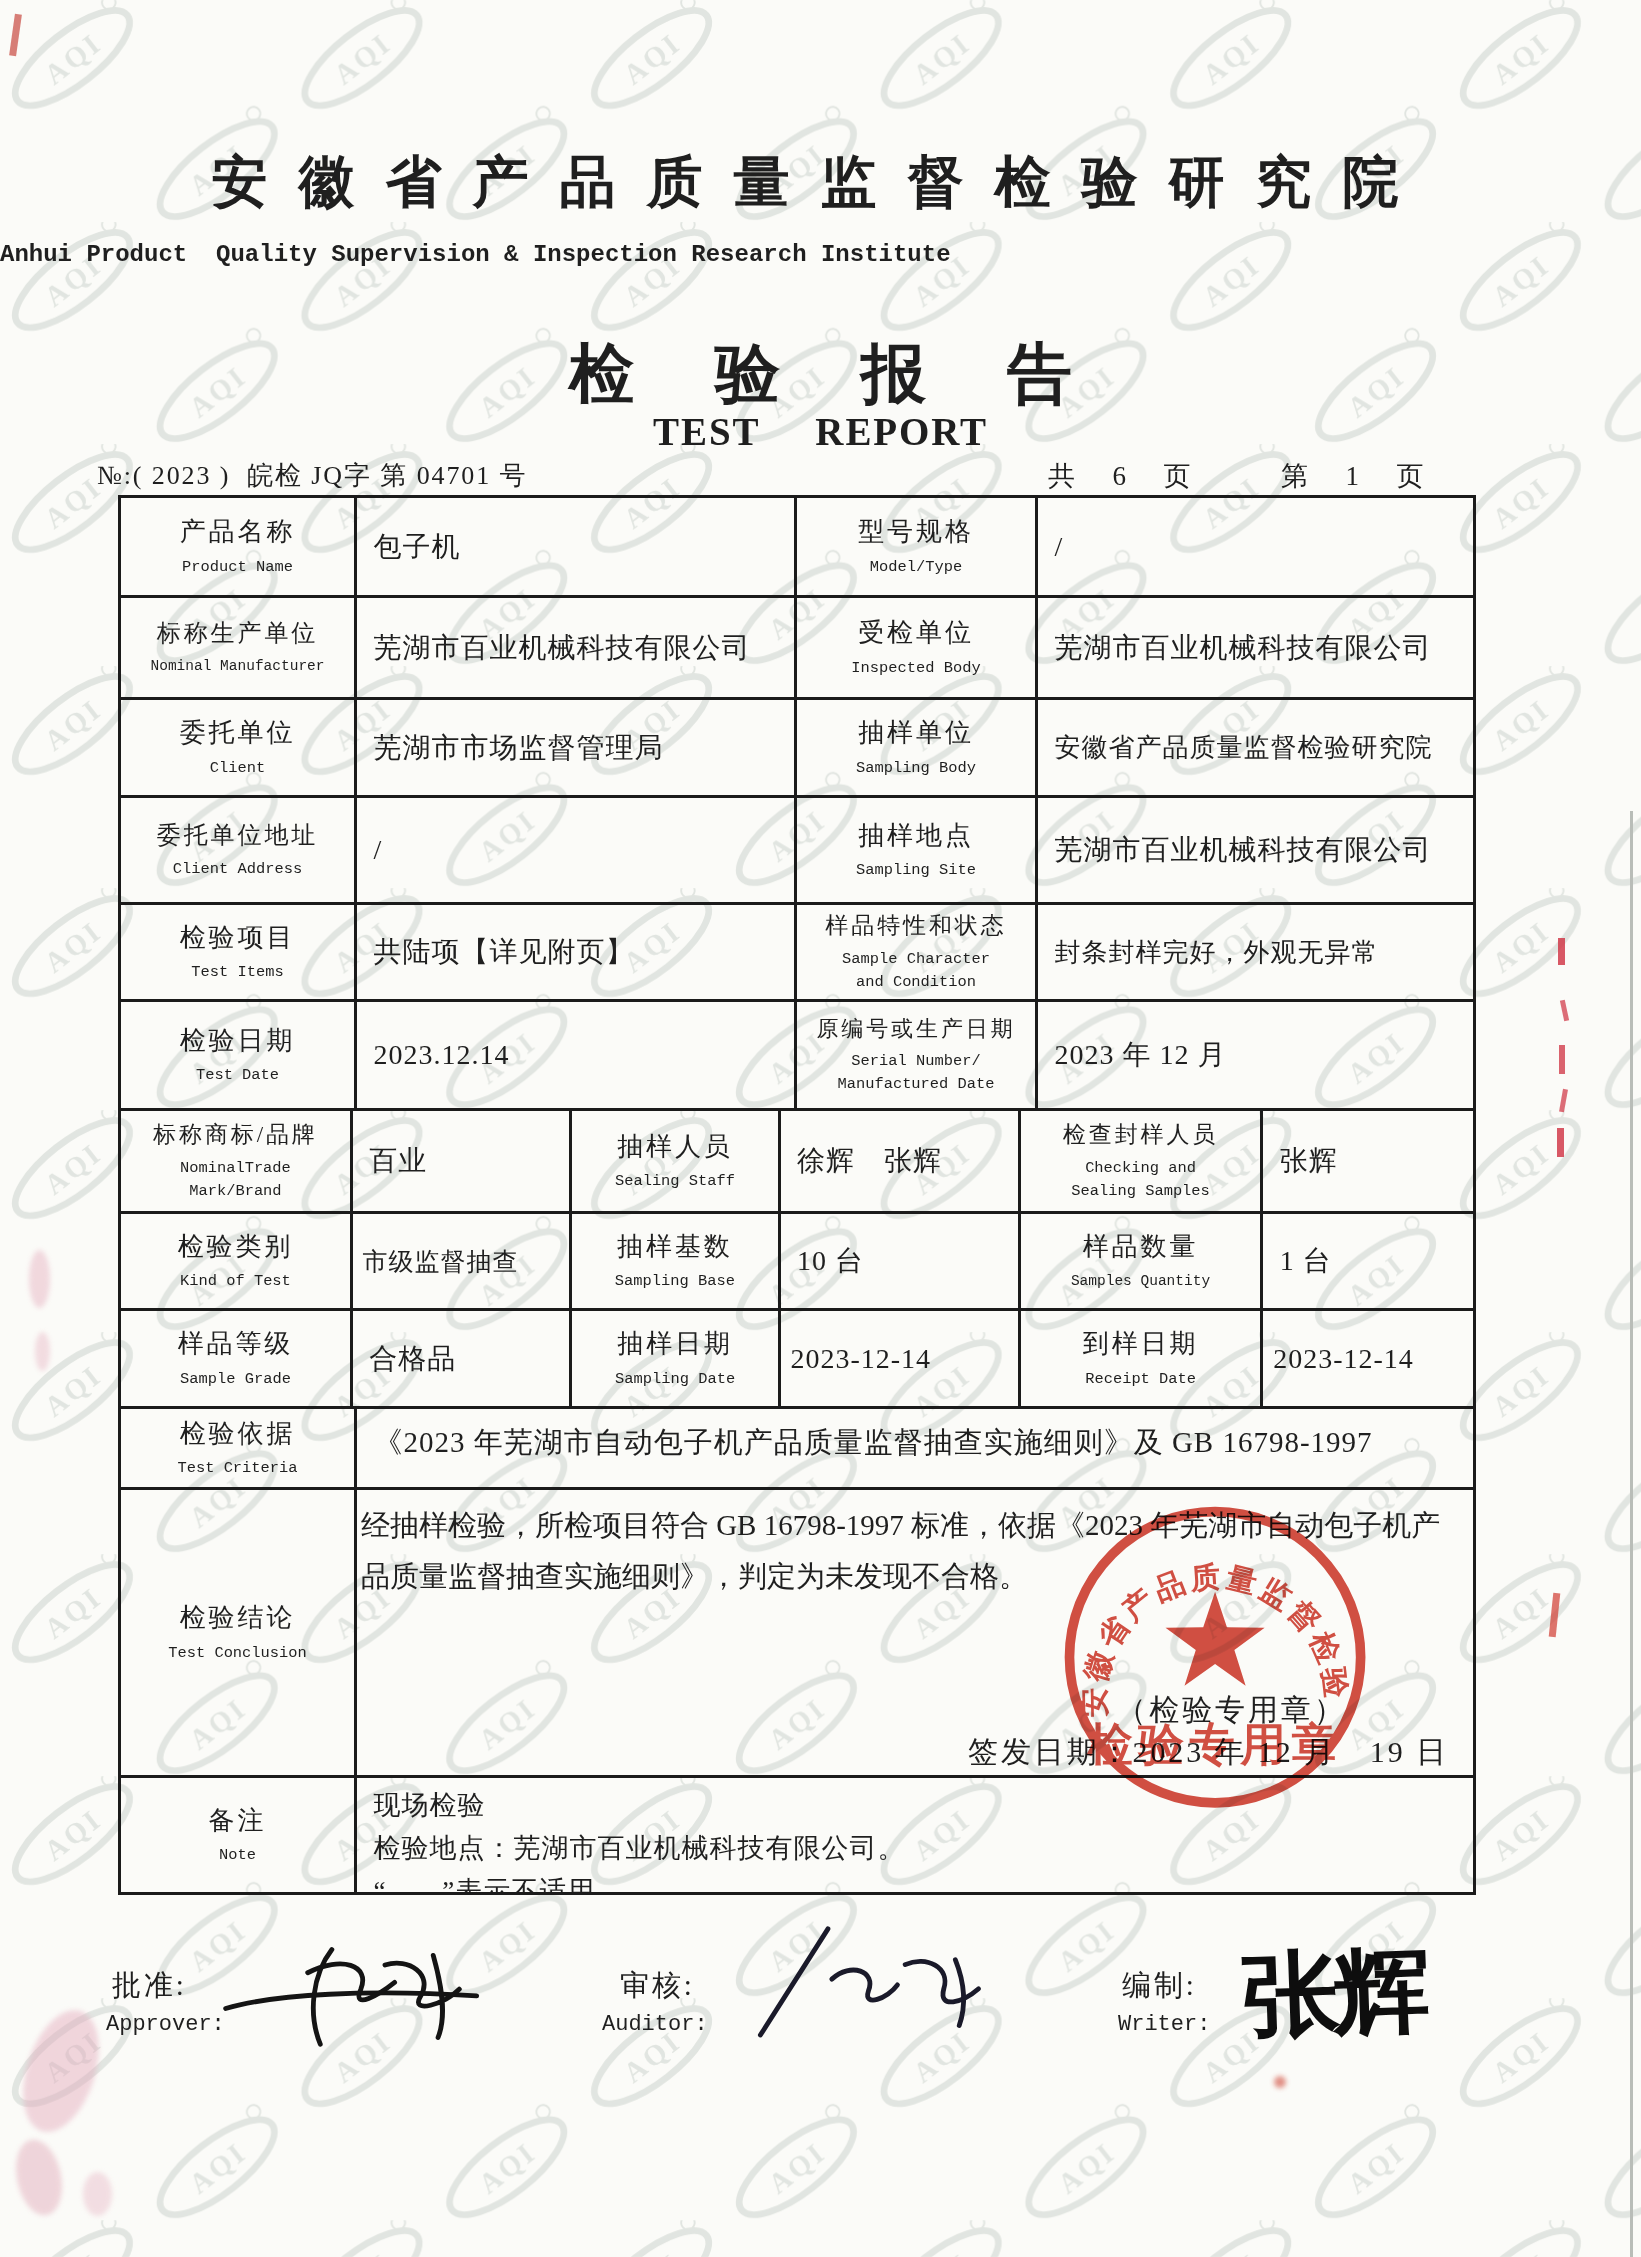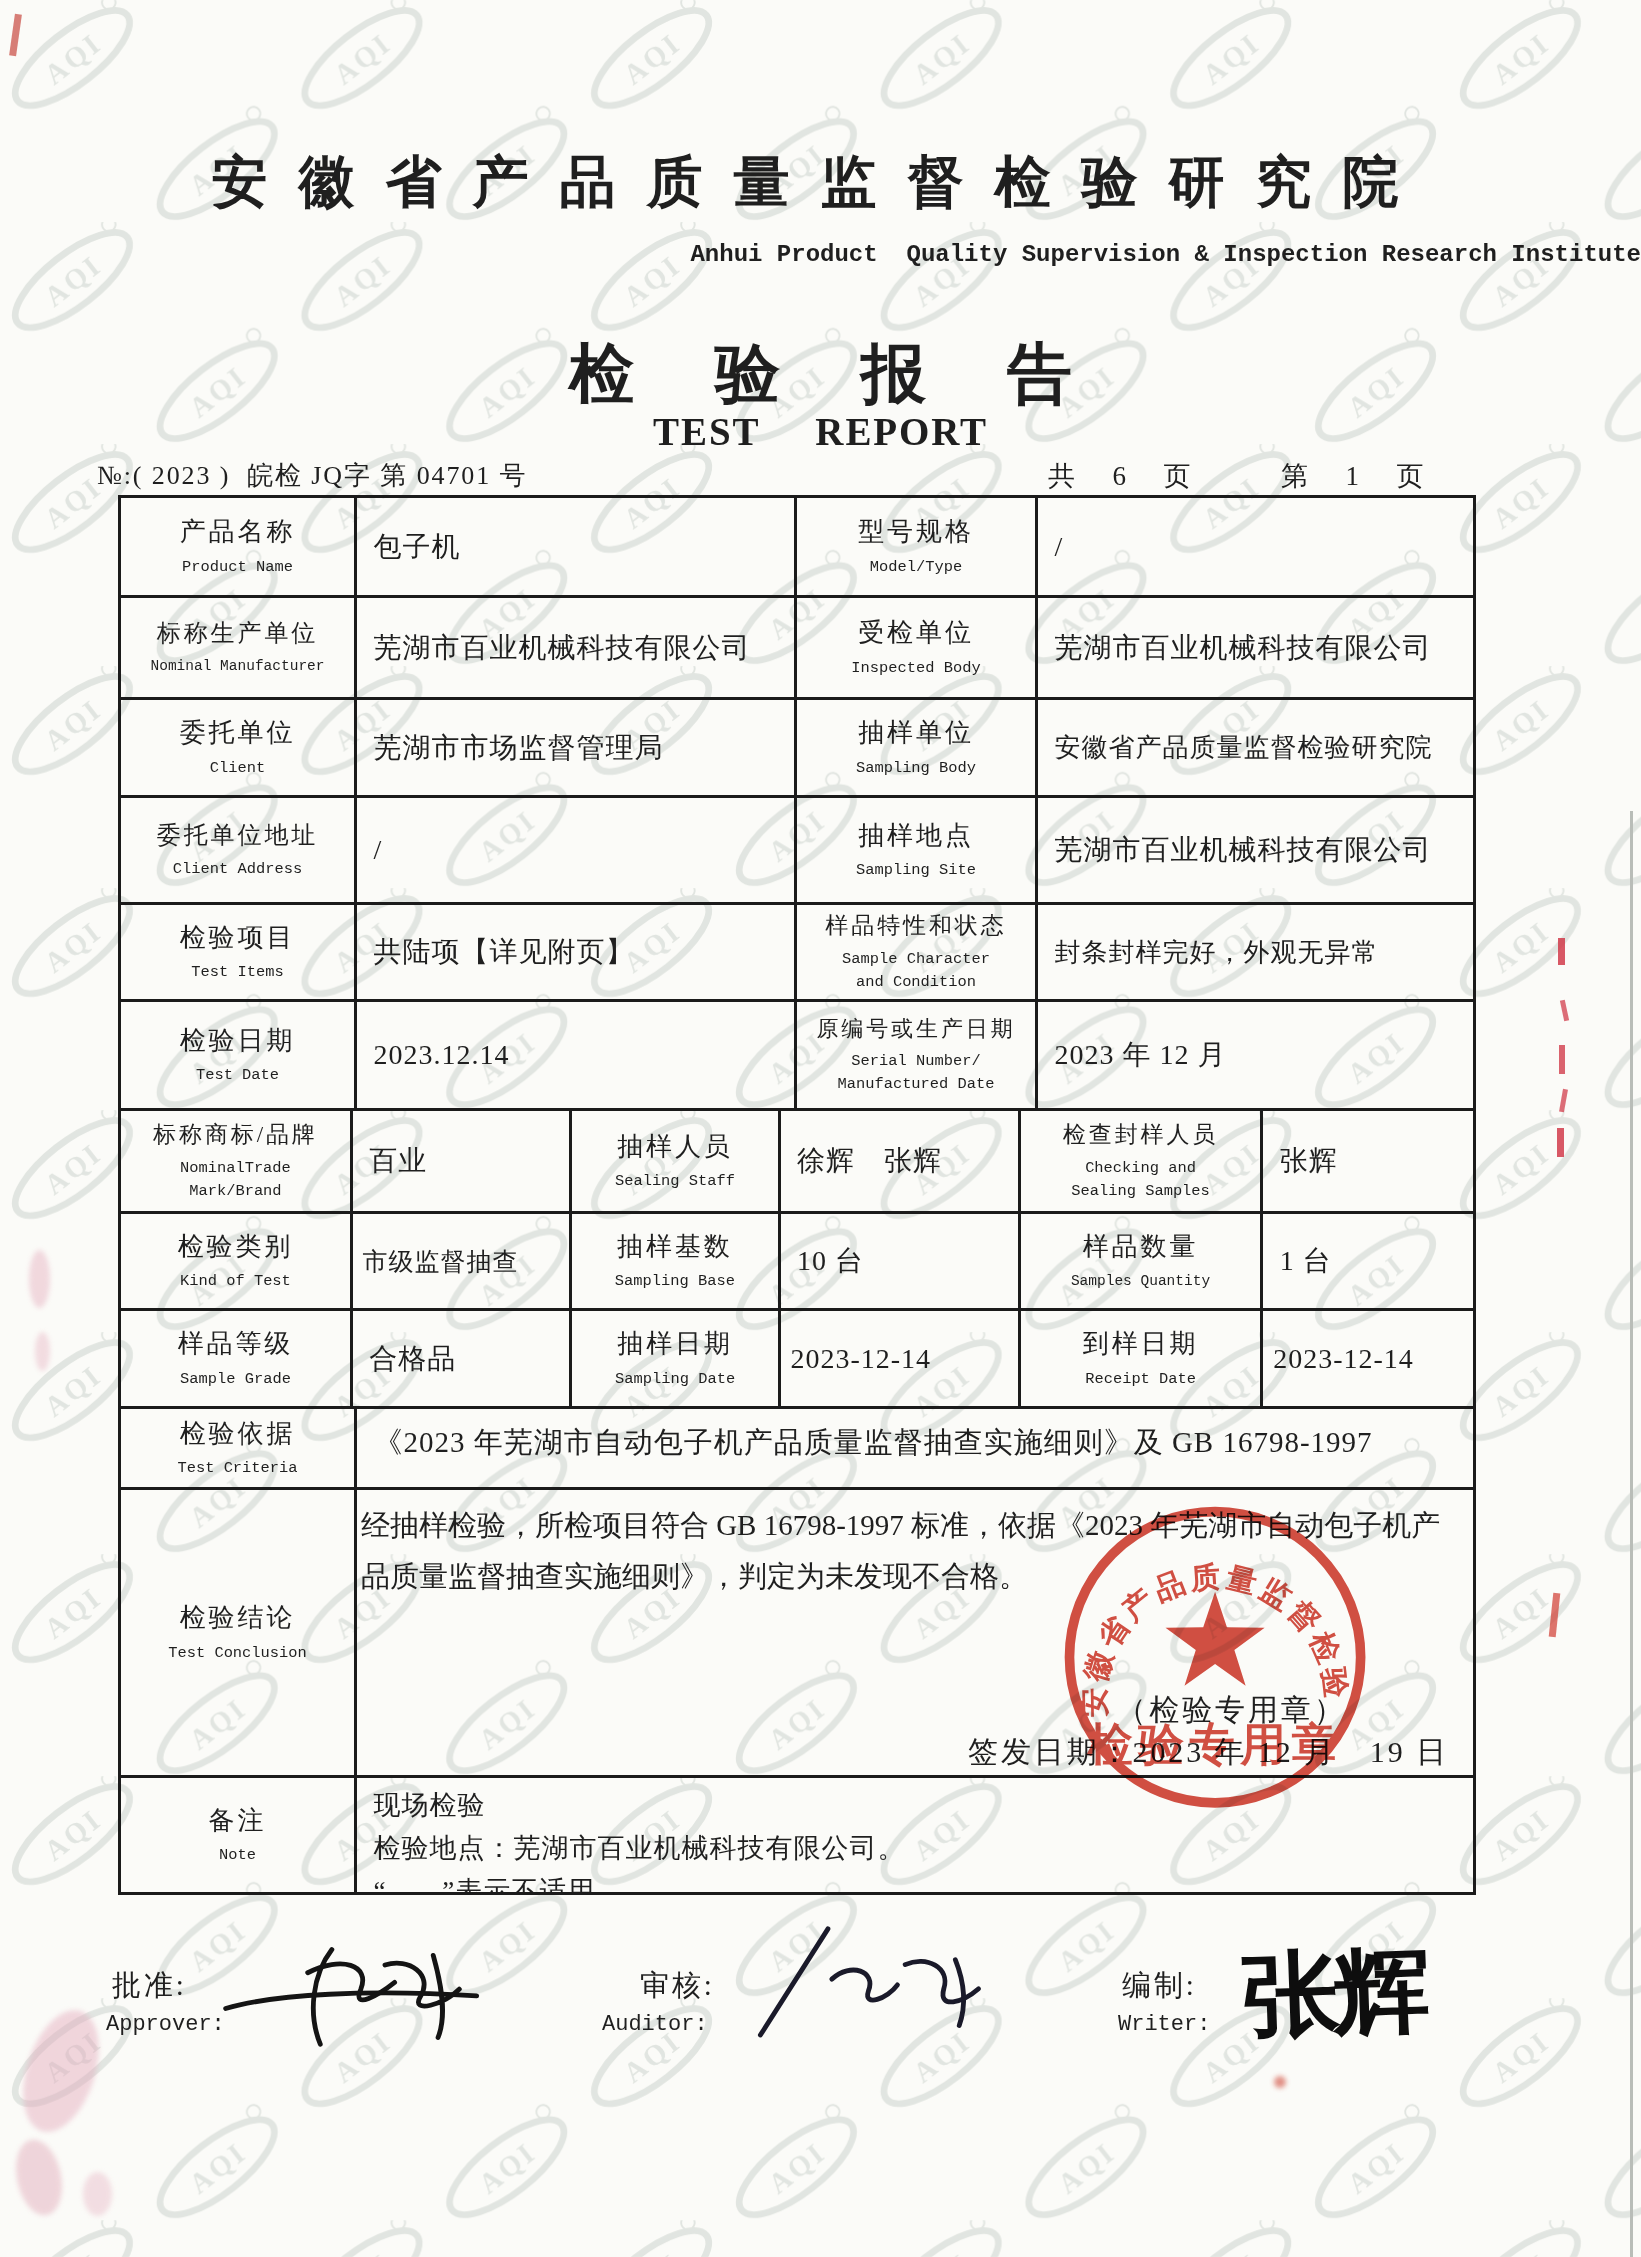--- a/index.html
+++ b/index.html
@@ -3,21 +3,21 @@
 <meta charset="utf-8">
 <style>
   html,body{margin:0;padding:0;background:#e9e9e6;}
   .page{position:relative;width:1641px;height:2257px;background:#fbfbf8;overflow:hidden;
         font-family:"Liberation Serif","DejaVu Serif",serif;color:#1f1f1f;}
   .abs{position:absolute;}
   .pre{white-space:pre;}
   
   .inst-title{left:0;top:145px;width:1641px;text-align:center;font-size:56px;font-weight:bold;
               letter-spacing:31px;}
-  .inst-sub{left:0;top:241px;width:1641px;text-align:right;font-size:24px;font-weight:bold;
+  .inst-sub{left:0;top:241px;width:1641px;text-align:left;font-size:24px;font-weight:bold;
             font-family:"Liberation Mono","DejaVu Sans Mono",monospace;letter-spacing:0px;}
   .rep-title{left:0;top:330px;width:1641px;text-align:center;font-size:65px;font-weight:bold;
              letter-spacing:81px;text-indent:81px;}
   .rep-sub{left:0;top:409px;width:1641px;text-align:center;font-size:39px;font-weight:bold;
            letter-spacing:1.9px;word-spacing:44px;font-family:"Liberation Serif",serif;}
   .no-line{left:97px;top:458px;font-size:26px;letter-spacing:1.9px;}
   .pag{left:1048px;top:458px;font-size:27px;display:flex;gap:75px;}
   .pag span{letter-spacing:15.4px;}
   
   .rtable{left:94px;top:495px;width:1358px;border:3.9px solid #1b1b1b;box-sizing:border-box;
@@ -277,21 +277,21 @@
   <div class="abs sig-zh" style="left:112px;top:1966px">批准:</div>
   <div class="abs sig-en" style="left:106px;top:2012px">Approver:</div>
   <svg class="abs" style="left:216px;top:1936px" width="280" height="116" viewBox="0 0 290 120">
     <g fill="none" stroke="#141414" stroke-width="5" stroke-linecap="round">
       <path d="M10,75 C60,60 160,55 270,62"></path>
       <path d="M120,14 C100,40 95,80 108,112 M95,38 C130,20 160,30 150,55 C140,78 170,60 185,48"></path>
       <path d="M175,30 C200,22 225,40 212,62 C200,82 238,70 252,55 M225,20 C232,45 240,80 230,105"></path>
     </g>
   </svg>
 
-  <div class="abs sig-zh" style="left:640px;top:1966px">审核:</div>
+  <div class="abs sig-zh" style="left:620px;top:1966px">审核:</div>
   <div class="abs sig-en" style="left:602px;top:2012px">Auditor:</div>
   <svg class="abs" style="left:743px;top:1921px" width="251" height="121" viewBox="0 0 260 125">
     <g fill="none" stroke="#1a1a2a" stroke-width="5" stroke-linecap="round">
       <path d="M18,118 L88,8"></path>
       <path d="M92,60 C112,42 138,52 130,72 C124,90 150,80 160,66"></path>
       <path d="M168,45 C190,35 215,48 208,70 C202,92 228,84 244,70 M220,40 C228,60 232,85 224,108"></path>
     </g>
   </svg>
 
   <div class="abs sig-zh" style="left:1122px;top:1966px">编制:</div>

